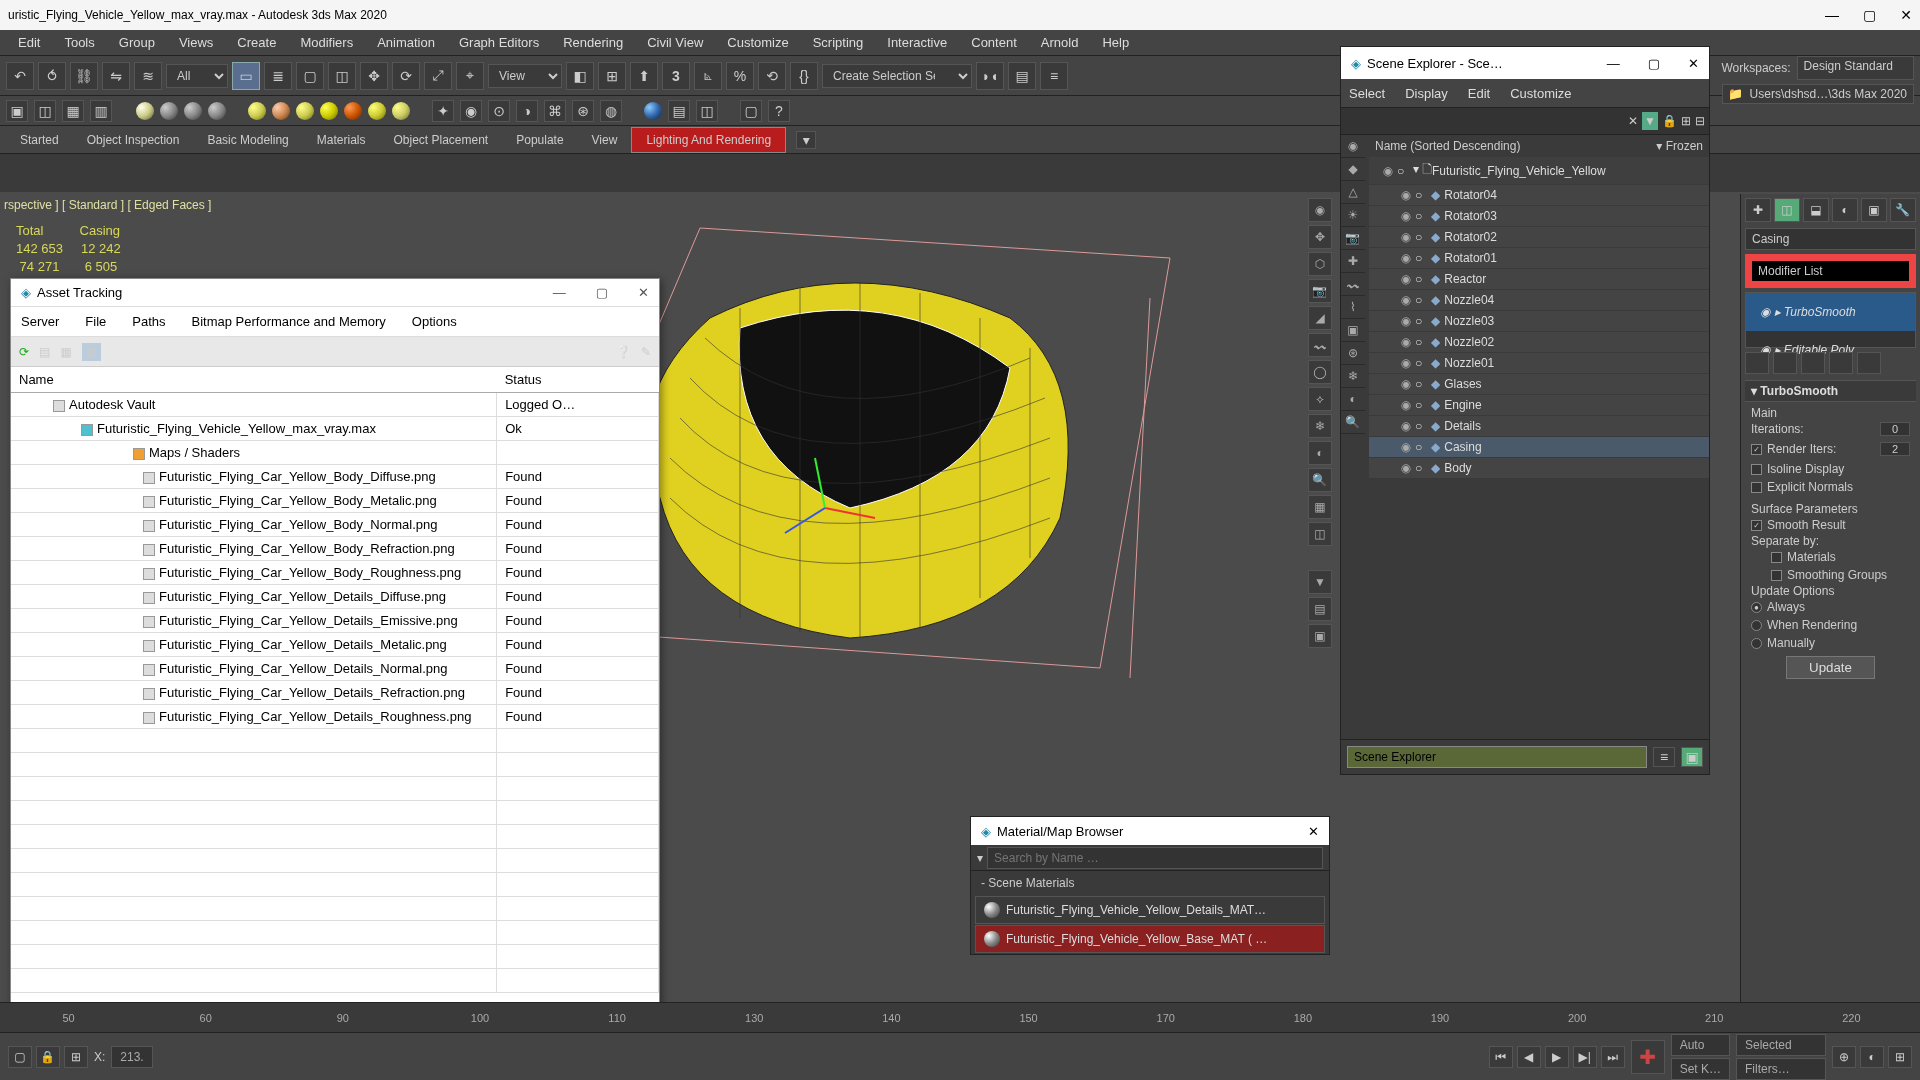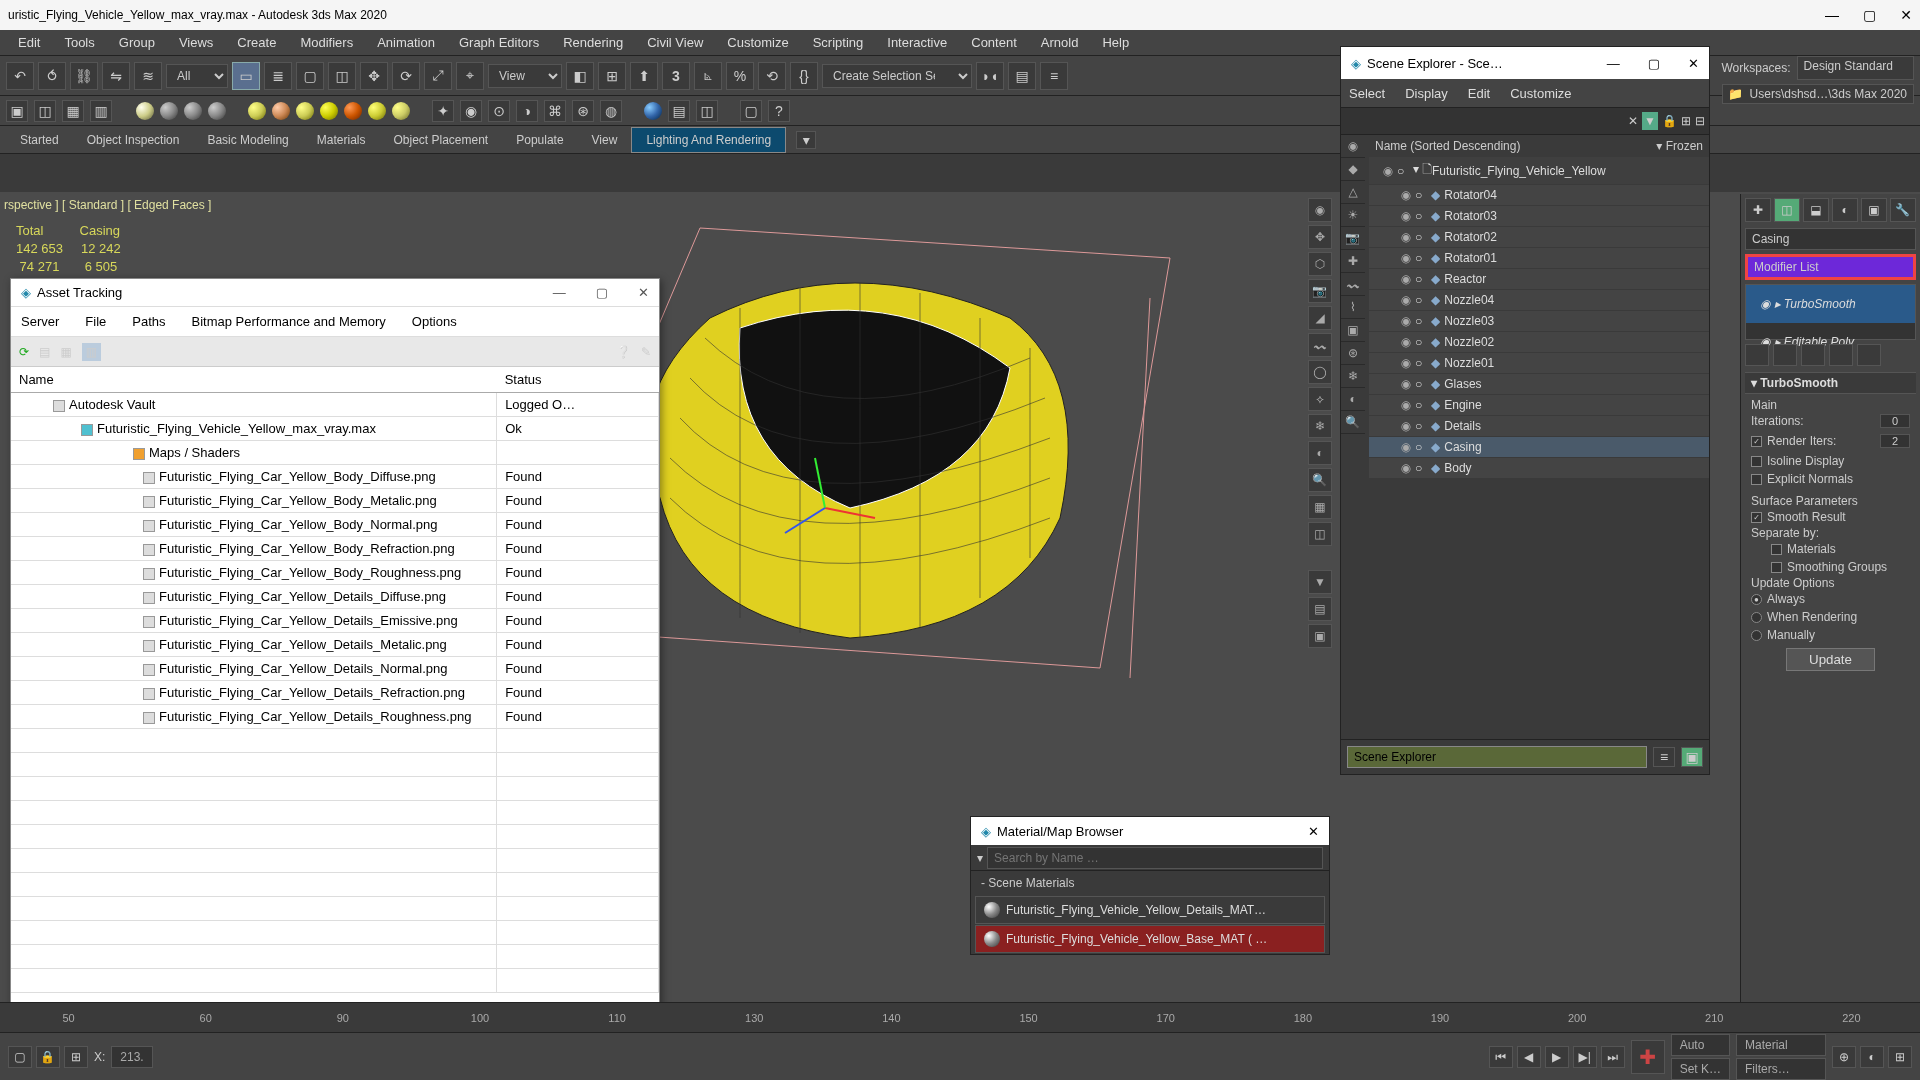--- a/index.html
+++ b/index.html
@@ -10,21 +10,21 @@
 .menubar { height:26px; background:#444; display:flex; align-items:center; padding:0 6px; gap:0; border-bottom:1px solid #222;}
 .menubar .menu-item { padding:4px 12px; color:#ddd; font-size:13px;}
 .toolbar1 { height:40px; background:#444; display:flex; align-items:center; padding:0 6px; gap:4px; border-bottom:1px solid #222;}
 .tb-btn { width:28px; height:28px; background:#3a3a3a; border:1px solid #555; display:flex; align-items:center; justify-content:center; color:#ccc; font-size:14px;}
 .tb-btn.active { background:#5a6f8f; border-color:#8aa;}
 .tb-drop { height:24px; background:#3a3a3a; border:1px solid #555; color:#ccc; padding:2px 20px 2px 6px; font-size:12px;}
 .toolbar2 { height:30px; background:#444; display:flex; align-items:center; padding:0 6px; gap:6px; border-bottom:1px solid #222;}
 .tb-sphere { width:18px; height:18px; border-radius:50%;}
 .ribbon { height:28px; background:#444; display:flex; align-items:center; padding:0 6px; gap:0; border-bottom:1px solid #222;}
 .ribbon-tab { padding:5px 14px; color:#ccc; font-size:12px;}
-.ribbon-tab.active { background:#0c4a6e; border:1px solid #888;}
+.ribbon-tab.active { background:#b91c1c; border:1px solid #888;}
 .workspace-bar { position:absolute; right:6px; top:56px; display:flex; align-items:center; gap:6px; color:#ccc; font-size:12px;}
 .path-bar { position:absolute; right:6px; top:84px; display:flex; align-items:center; gap:6px; color:#ccc; font-size:12px; background:#3a3a3a; border:1px solid #555; padding:2px 6px;}
 
 .viewport { position:absolute; left:0; top:192px; right:0; bottom:40px; background:#4b4b4b;}
 .vp-label { position:absolute; left:4px; top:6px; color:#e0e0a0; font-size:12px;}
 .vp-stats { position:absolute; left:16px; top:30px; color:#d8d85a; font-size:13px; line-height:18px; white-space:pre;}
 .vp-3d { position:absolute; left:490px; top:6px; width:690px; height:580px;}
 .vp-toolbar { position:absolute; right:14px; top:6px; width:24px; display:flex; flex-direction:column; gap:3px;}
 .vp-tb-btn { width:24px; height:24px; background:#3a3a3a; border:1px solid #555; display:flex; align-items:center; justify-content:center; font-size:12px; color:#aaa;}
 
@@ -75,21 +75,21 @@
 .mat-section { padding:5px 10px; color:#ccc; font-size:12px;}
 .mat-item { display:flex; align-items:center; padding:5px 8px; background:#3a3a3a; color:#ddd; font-size:12px; margin:1px 4px; border:1px solid #555;}
 .mat-item.sel { background:#8a2020;}
 .mat-ball { width:16px; height:16px; border-radius:50%; background:radial-gradient(circle at 30% 30%,#fff,#888,#333); margin-right:6px;}
 
 
 .cmd-panel { position:absolute; right:0; top:194px; width:180px; bottom:40px; background:#444; border-left:1px solid #222; padding:4px; overflow:hidden; font-size:12px;}
 .cmd-tabs { display:flex; gap:3px; margin-bottom:6px;}
 .cmd-tabs .ct { width:26px; height:24px; background:#3a3a3a; border:1px solid #555; display:flex; align-items:center; justify-content:center;}
 .cmd-name { background:#333; border:1px solid #555; padding:3px 6px; color:#ccc; margin-bottom:4px;}
-.cmd-drop { background:#6d28d9; border:3px solid #ef4444; padding:3px 6px; color:#ccc; margin-bottom:4px; font-size:12px;}
+.cmd-drop { background:#000000; border:7px solid #ef4444; padding:3px 6px; color:#ccc; margin-bottom:4px; font-size:12px;}
 .mod-stack { border:1px solid #555; background:#333; height:56px; margin-bottom:4px;}
 .mod-item { padding:12px 14px; color:#ddd; font-style:italic;}
 .mod-item.sel { background:#2a5a8a; font-style:italic;}
 .mod-tools { display:flex; gap:4px; margin-bottom:6px;}
 .mod-tools div { width:24px; height:22px; background:#3a3a3a; border:1px solid #555;}
 .rollout-hdr { background:#3a3a3a; padding:3px 6px; color:#ddd; border-top:1px solid #555; border-bottom:1px solid #555; font-weight:bold;}
 .rollout-body { padding:4px 6px; color:#ccc;}
 .param-row { display:flex; align-items:center; justify-content:space-between; padding:2px 0;}
 .param-row input[type=text] { width:30px; background:#333; border:1px solid #555; color:#ccc; text-align:center; font-size:11px;}
 .chk { display:flex; align-items:center; gap:5px; padding:2px 0;}
@@ -627,21 +627,21 @@
       <div class="sb-btn">▶</div>
       <div class="sb-btn">▶|</div>
       <div class="sb-btn">⏭</div>
     </div>
     <div class="sb-btn" style="width:34px;height:34px;font-size:20px;color:#c44">✚</div>
     <div style="display:flex;flex-direction:column;gap:2px">
       <span class="sb-field">Auto</span>
       <span class="sb-field">Set K…</span>
     </div>
     <div style="display:flex;flex-direction:column;gap:2px">
-      <span class="sb-field" style="width:90px">Material</span>
+      <span class="sb-field" style="width:90px">Selected</span>
       <span class="sb-field" style="width:90px">Filters…</span>
     </div>
     <div class="sb-btns">
       <div class="sb-btn">⊕</div>
       <div class="sb-btn">◐</div>
       <div class="sb-btn">⊞</div>
     </div>
   </div>
 </div>
 

